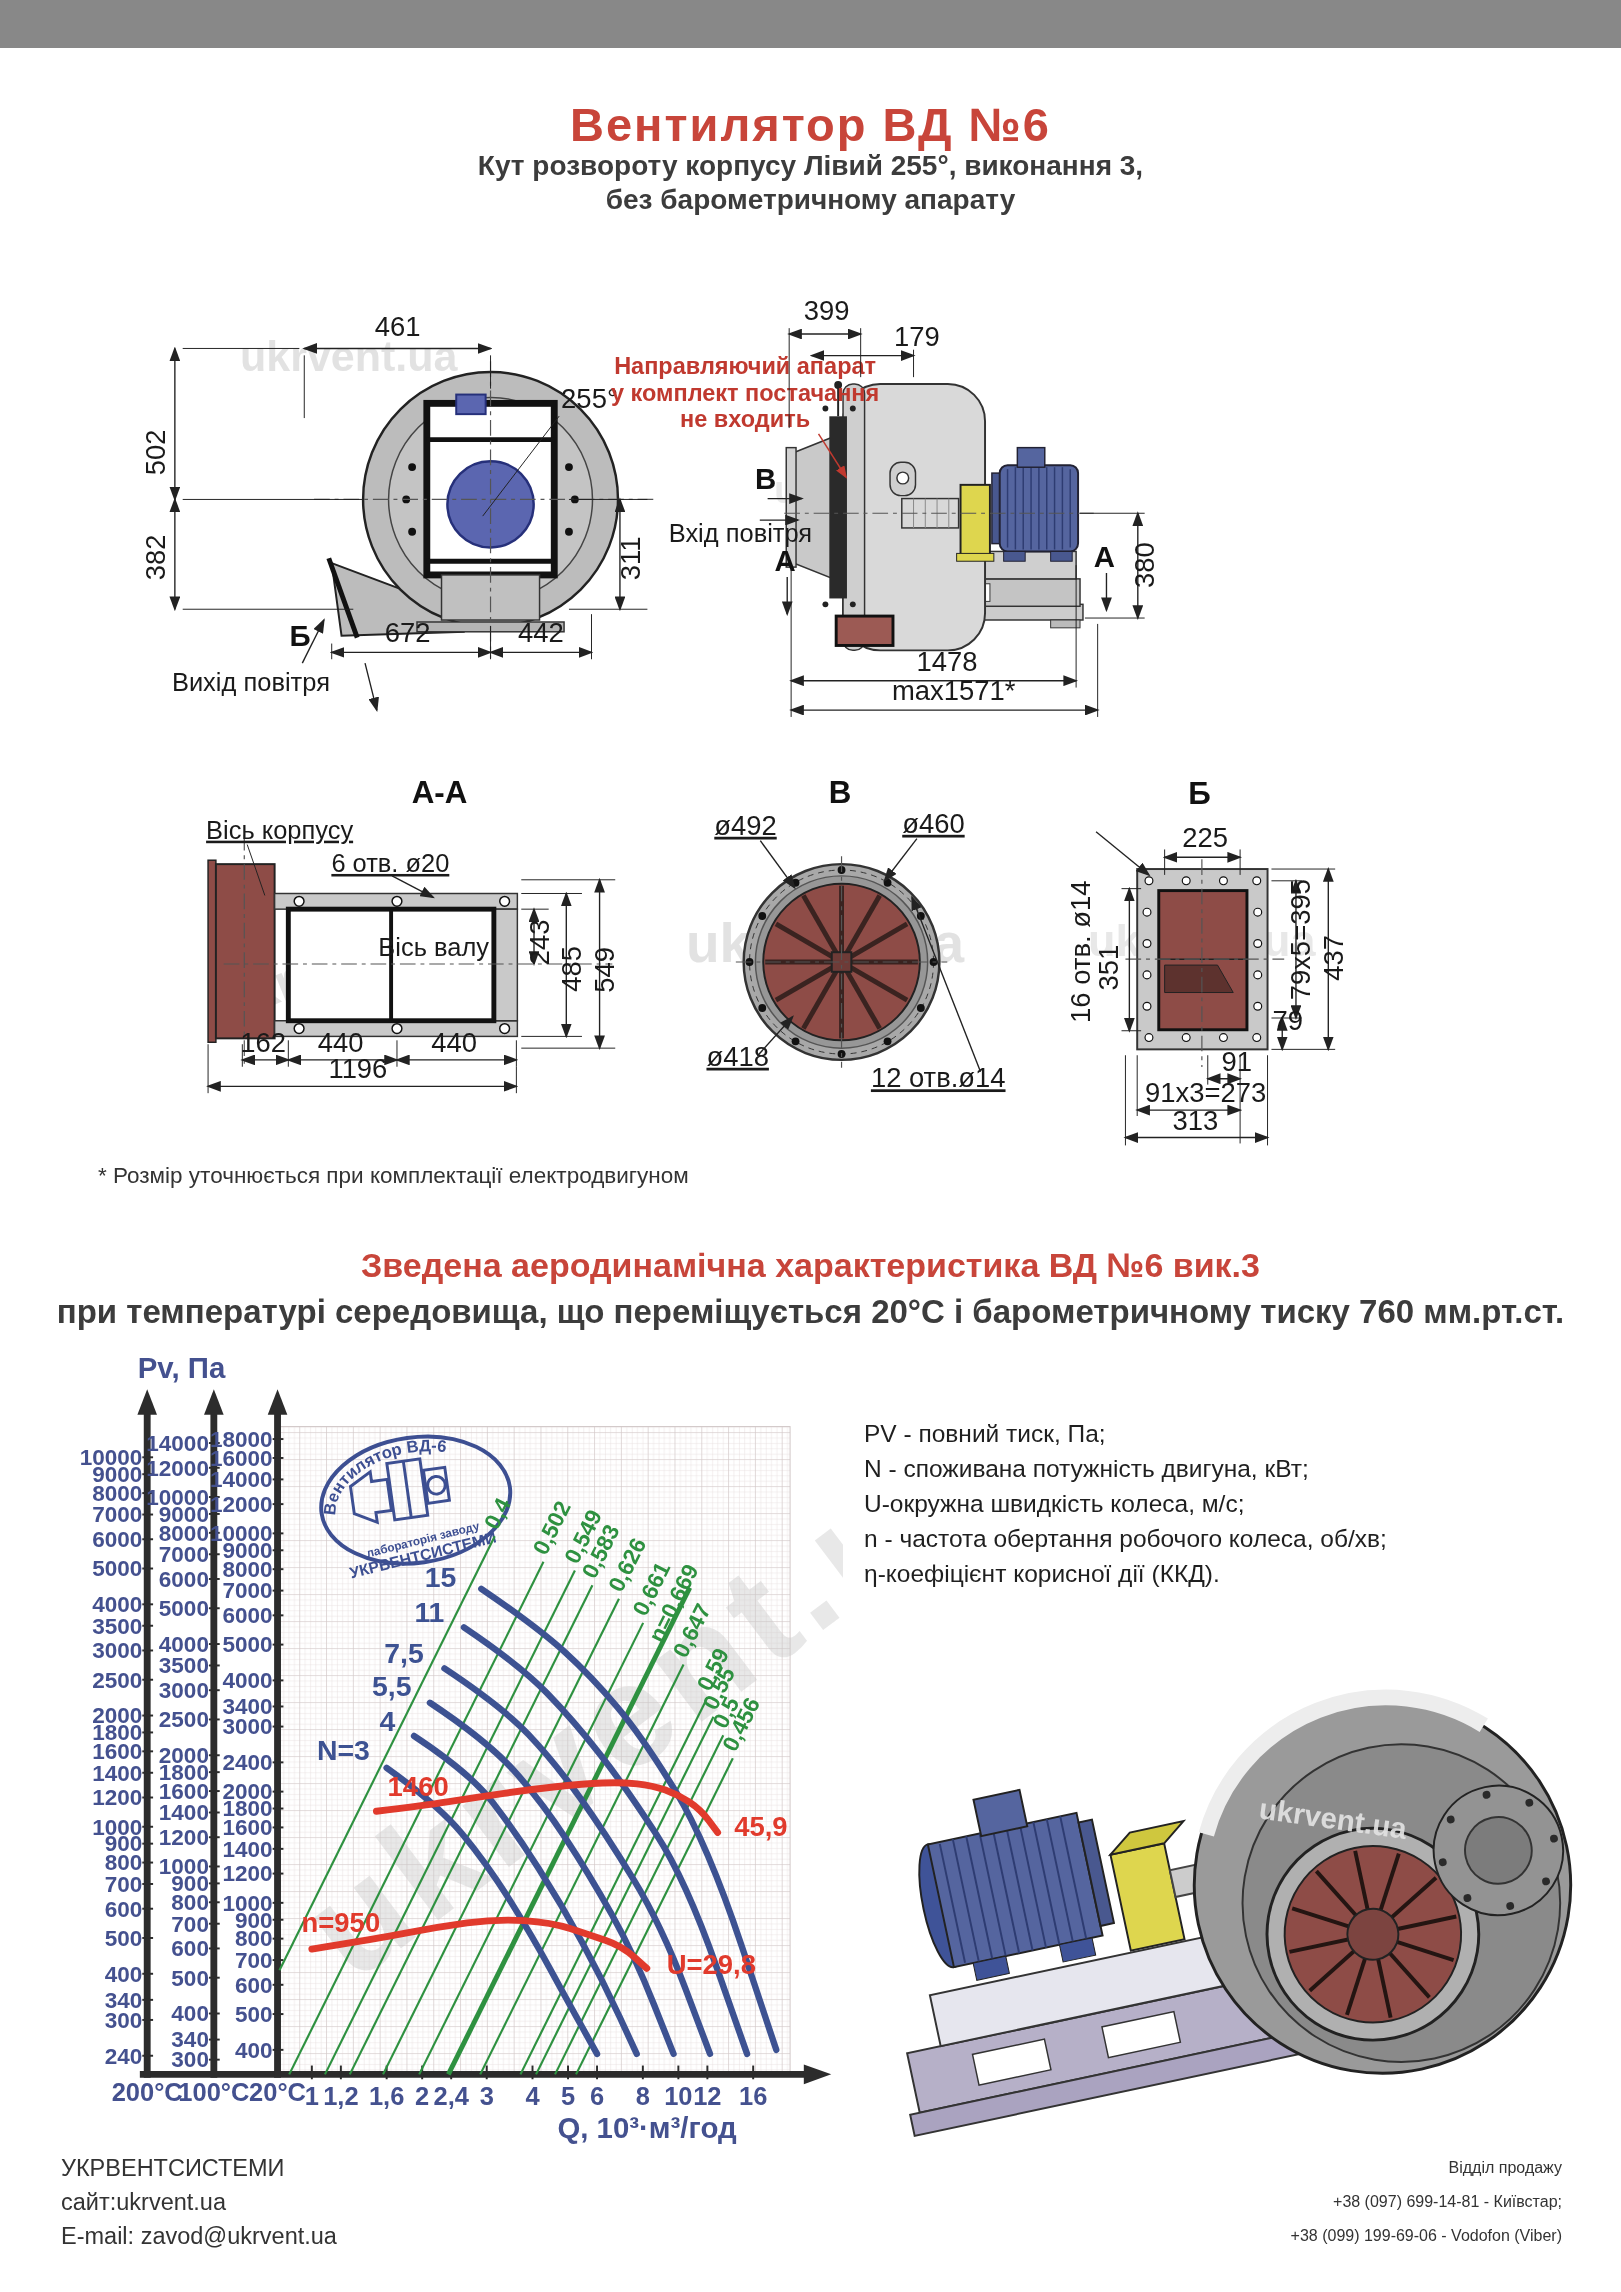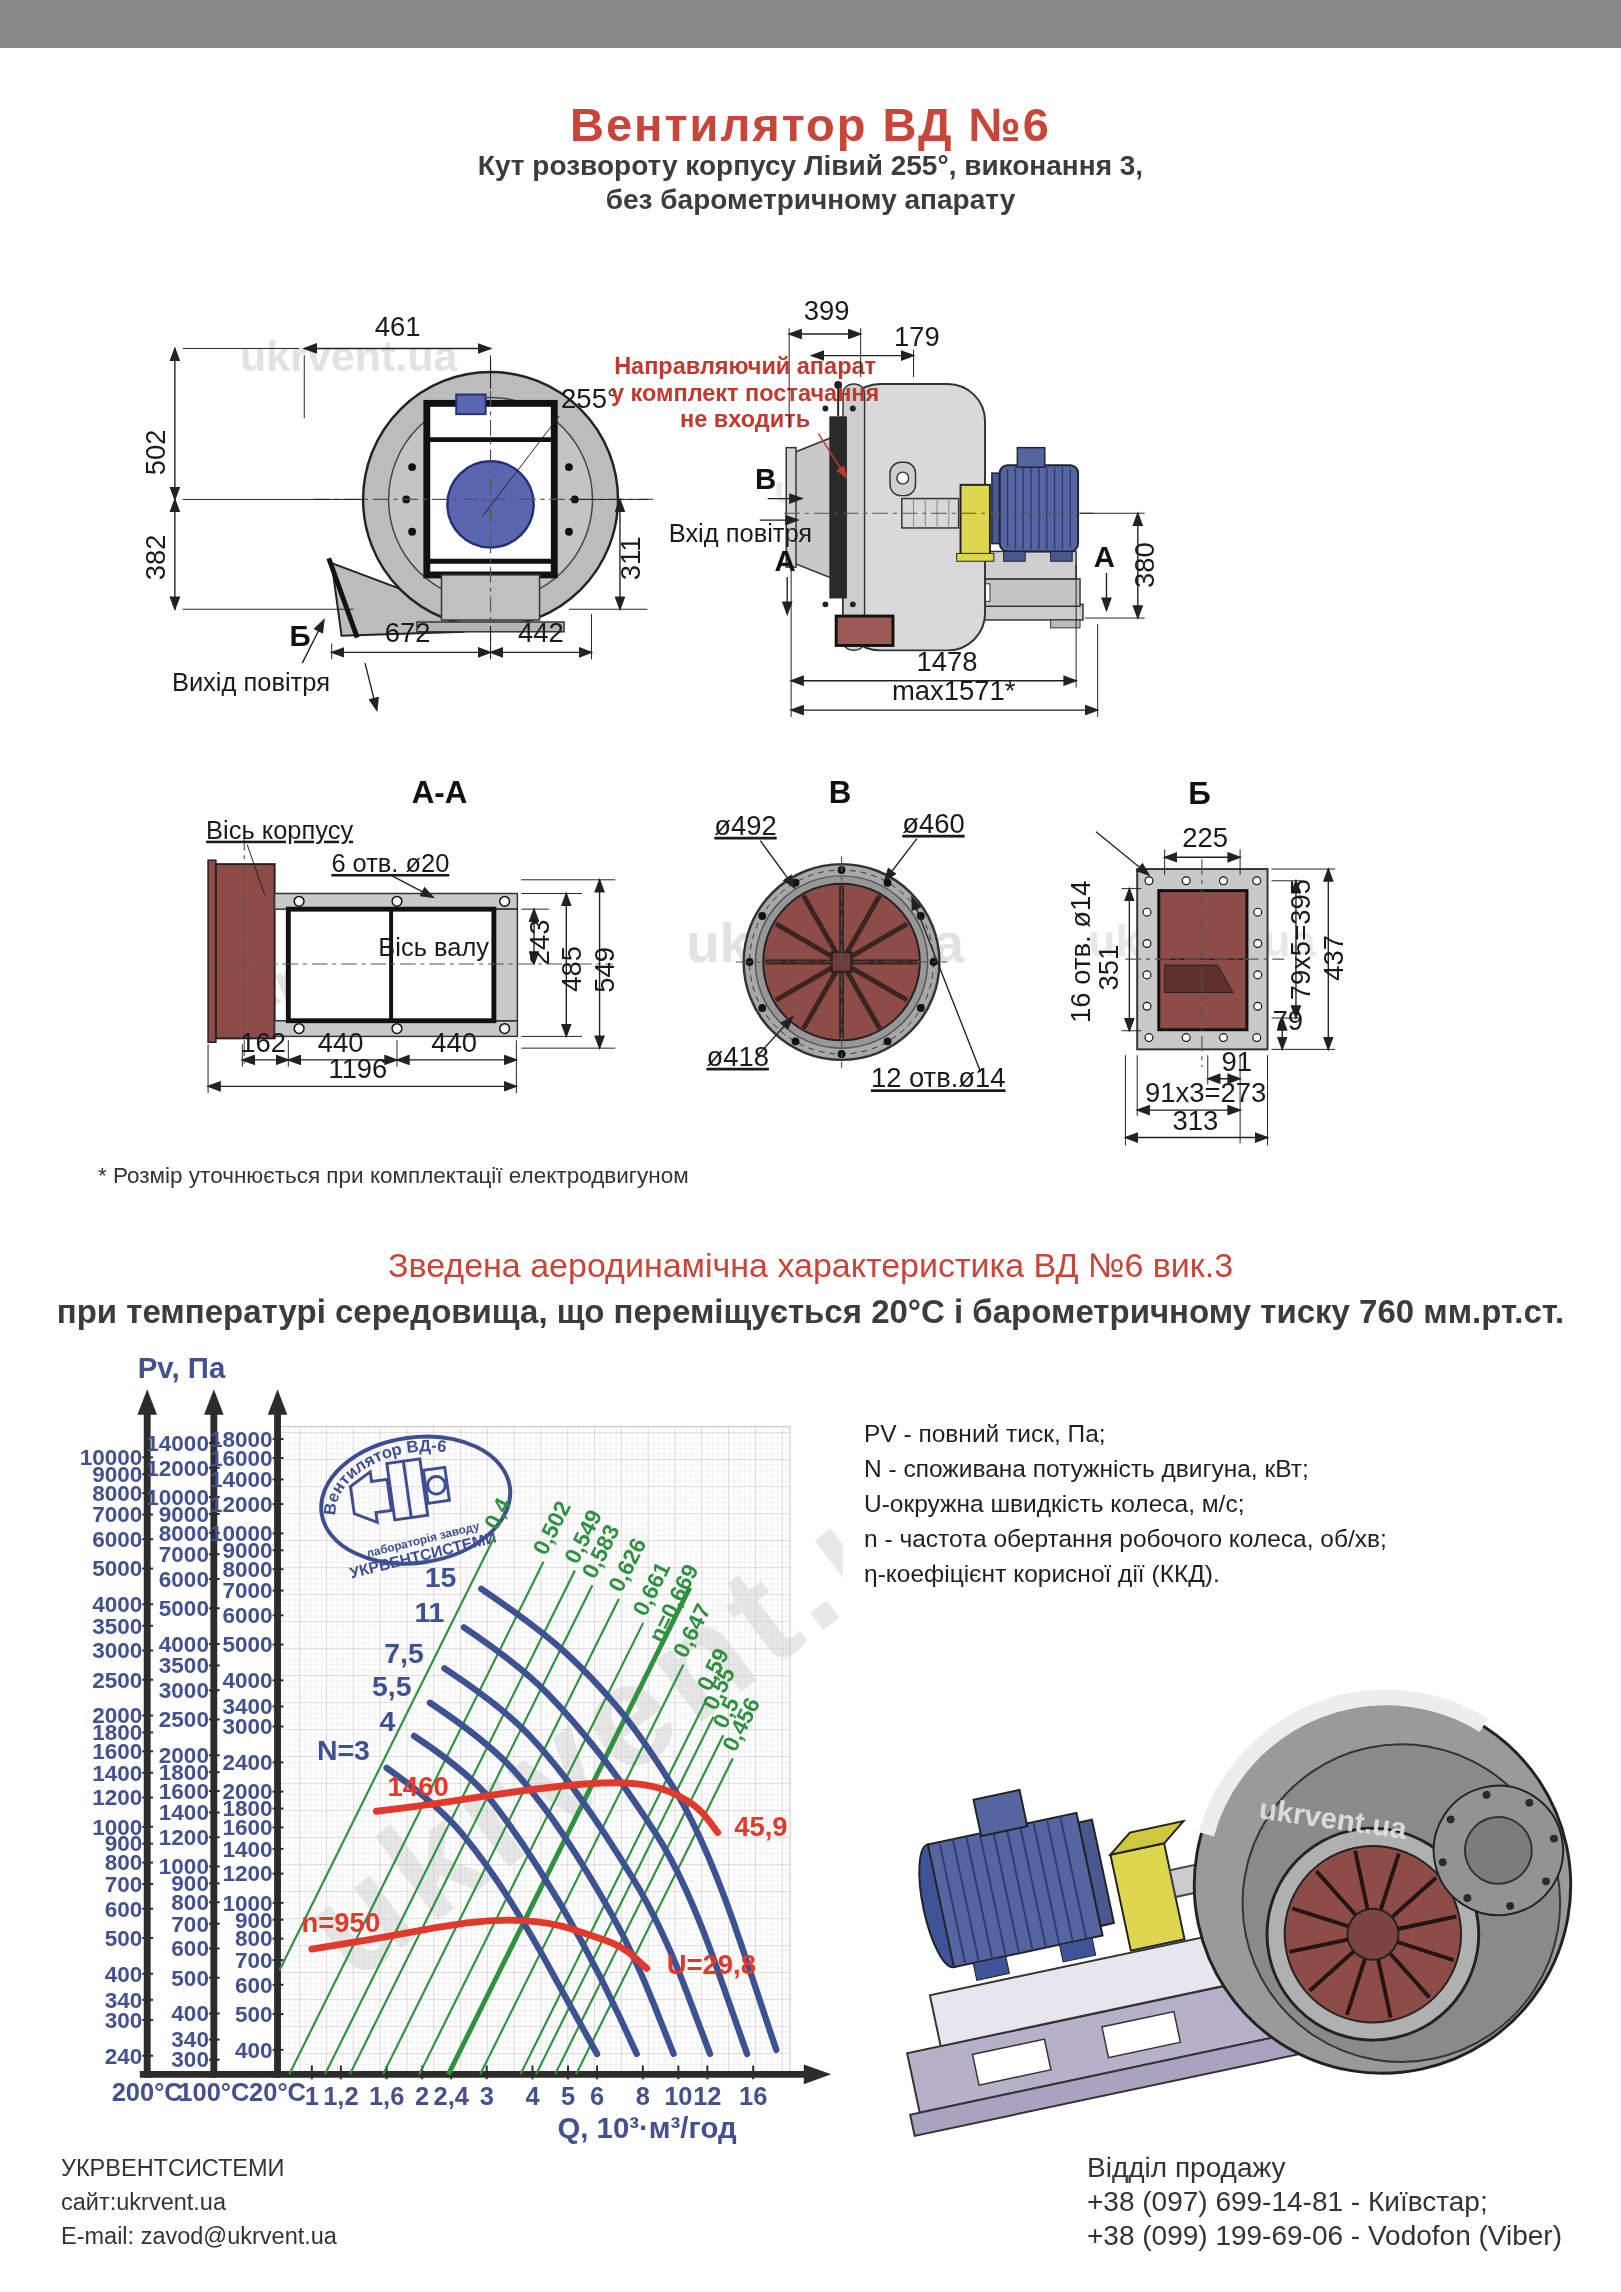--- a/index.html
+++ b/index.html
@@ -4,26 +4,26 @@
 <style>
   html,body{margin:0;padding:0;background:#888;}
   #page{position:relative;width:1621px;height:2293px;background:#ffffff;overflow:hidden;
         font-family:"Liberation Sans",sans-serif;color:#222;margin-top:48px;}
   .abs{position:absolute;}
   .ctr{width:100%;text-align:center;}
   #page-title{top:49px;font-size:47px;font-weight:bold;color:#c8453a;letter-spacing:2px;}
   #subtitle1{top:102px;font-size:28px;font-weight:bold;color:#3c3c3c;}
   #subtitle2{top:136px;font-size:28px;font-weight:bold;color:#3c3c3c;}
   #footnote{left:98px;top:1115px;font-size:22.5px;color:#333;text-align:right;}
-  #chart-title{top:1198px;font-size:34px;font-weight:normal;color:#c8453a;}
+  #chart-title{top:1198px;font-size:34px;font-weight:bold;color:#c8453a;}
   #chart-subtitle{top:1245px;font-size:33px;font-weight:bold;color:#3c3c3c;}
   #legend{left:864px;top:1368px;width:706px;font-size:24.5px;color:#1f1f1f;}
   #legend .lg{line-height:35px;}
   #footer-left{left:61px;top:2103px;font-size:23.5px;color:#333;line-height:34px;}
-  #footer-right{right:59px;top:2103px;font-size:28px;color:#333;line-height:34px;}
+  #footer-right{right:59px;top:2103px;font-size:16px;color:#333;line-height:34px;text-align:right;}
   .wm-div{position:absolute;color:#c6c6c6;font-weight:bold;opacity:.5;white-space:nowrap;pointer-events:none;}
   svg{font-family:"Liberation Sans",sans-serif;}
   svg text{white-space:pre;}
   .dim{stroke:#222;stroke-width:1.4;fill:none;}
   .ext{stroke:#222;stroke-width:1;fill:none;}
   .dimt{font-size:28px;fill:#1a1a1a;}
   .lbl{font-size:26px;fill:#1a1a1a;}
   .sec{font-size:32px;font-weight:bold;fill:#111;}
   .secs{font-size:30px;font-weight:bold;fill:#111;}
   .cl{stroke:#555;stroke-width:1.2;stroke-dasharray:16 5 4 5;fill:none;}

